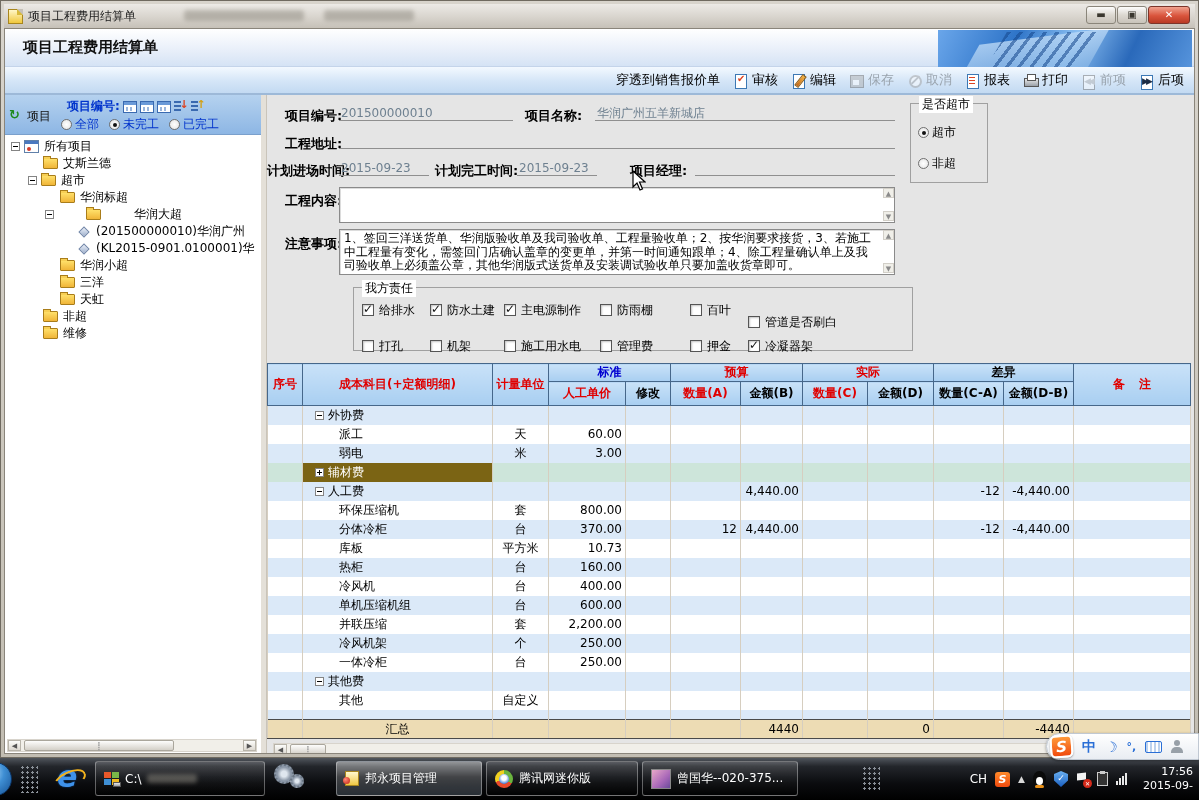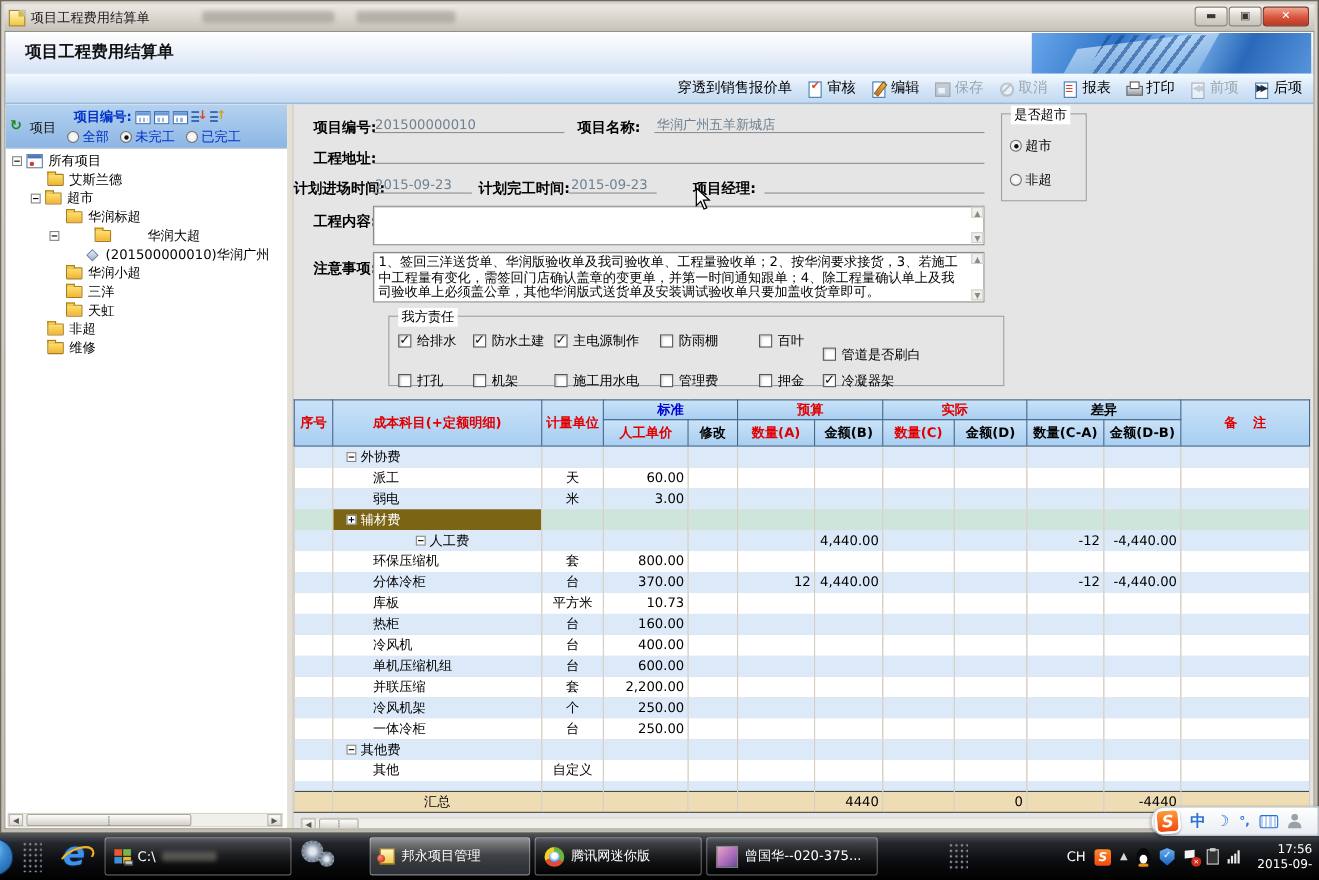--- a/index.html
+++ b/index.html
@@ -342,20 +342,24 @@
             </div>
             <div class="titem" style="padding-left: 40px; gap: 28px;">
               <span class="exp"></span>
               <span class="folder"></span>
               <span>华润大超</span>
             </div>
             <div class="titem" style="padding-left: 72px;">
               <span class="diamond"></span>
               <span>(201500000010)华润广州</span>
             </div>
+            <div class="titem" style="padding-left: 72px;">
+              <span class="diamond"></span>
+              <span>(KL2015-0901.0100001)华</span>
+            </div>
             <div class="titem" style="padding-left: 55px;">
               <span class="folder"></span>
               <span>华润小超</span>
             </div>
             <div class="titem" style="padding-left: 55px;">
               <span class="folder"></span>
               <span>三洋</span>
             </div>
             <div class="titem" style="padding-left: 55px;">
               <span class="folder"></span>
@@ -561,21 +565,21 @@
                 <td class="num"></td>
                 <td class="num"></td>
                 <td class="num"></td>
                 <td class="num"></td>
                 <td class="num"></td>
                 <td class="num"></td>
                 <td></td>
               </tr>
               <tr class="odd">
                 <td></td>
-                <td style="padding-left: 12px; text-align: center;"><span class="gname">
+                <td style="padding-left: 12px;"><span class="gname">
                     <span class="exp"></span>
                     <span>人工费</span>
                   </span></td>
                 <td class="ctr"></td>
                 <td class="num"></td>
                 <td></td>
                 <td class="num"></td>
                 <td class="num">4,440.00</td>
                 <td class="num"></td>
                 <td class="num"></td>

